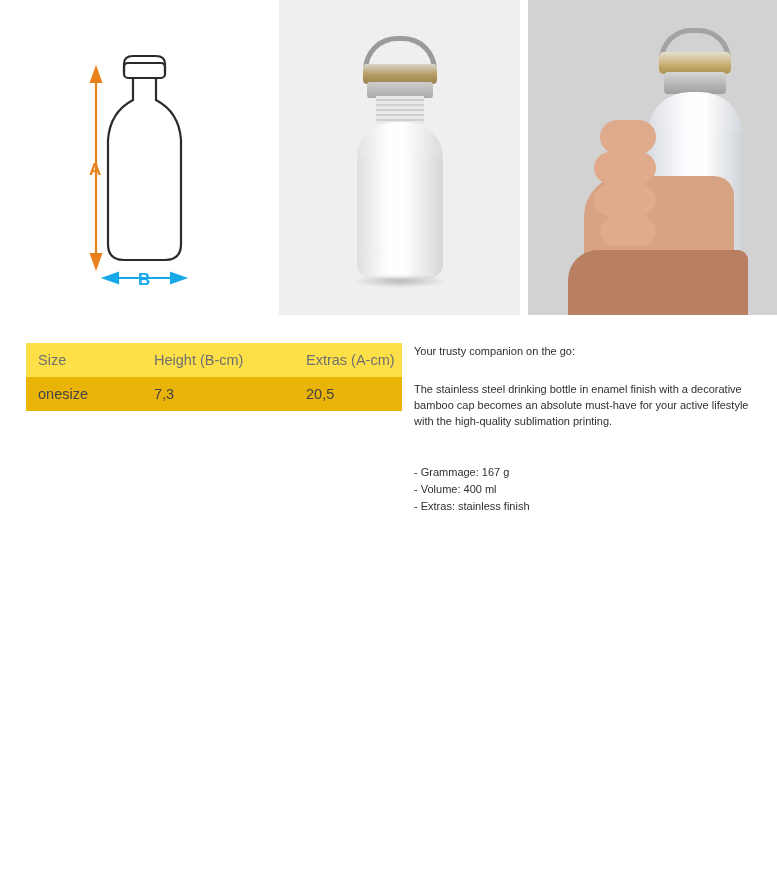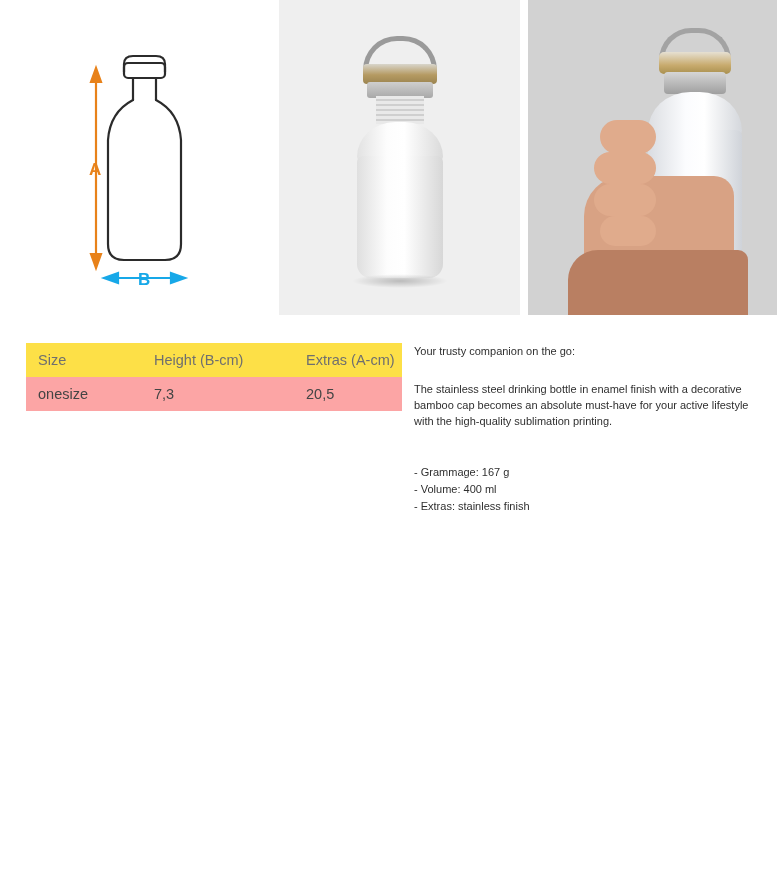--- a/index.html
+++ b/index.html
@@ -221,21 +221,21 @@
     text-align: left;
     font-weight: normal;
     color: #6f6f6f;
     padding: 9px 0 9px 12px;
     background: #fde047;
   }
   table.size-table td {
     text-align: left;
     color: #444444;
     padding: 9px 0 9px 12px;
-    background: #fca5a5;
+    background: #eab308;
   }
   table.size-table th:nth-child(1), table.size-table td:nth-child(1) { width: 104px; }
   table.size-table th:nth-child(2), table.size-table td:nth-child(2) { width: 140px; }
 
   .description {
     flex: 1;
     padding-left: 12px;
     padding-right: 16px;
     font-size: 11px;
     line-height: 1.47;

